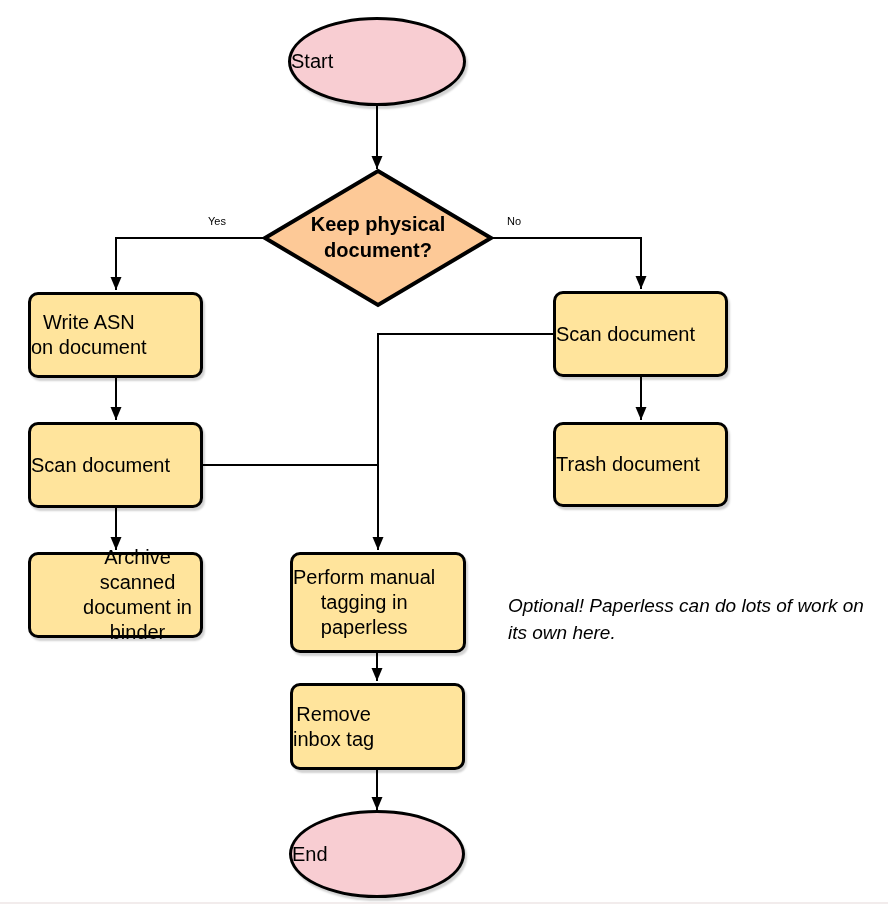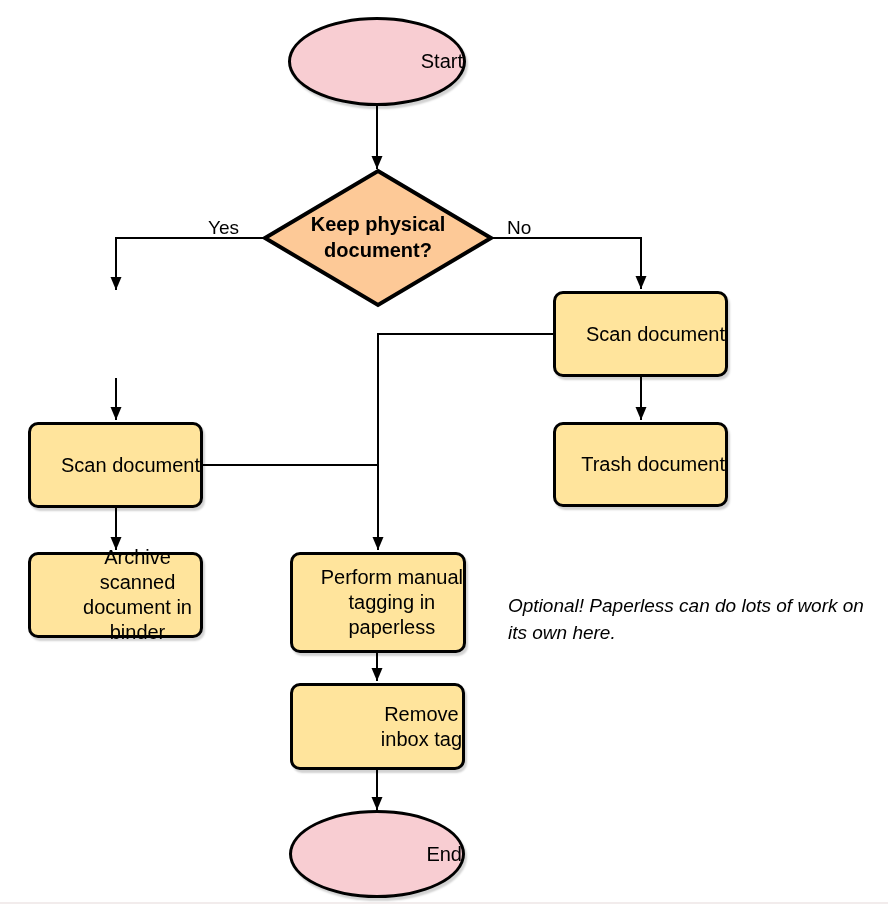--- a/index.html
+++ b/index.html
@@ -15,21 +15,21 @@
   .edges-layer {
     position: absolute;
     inset: 0;
     pointer-events: none;
     z-index: 0;
   }
   .node {
     position: absolute;
     display: flex;
     align-items: center;
-    justify-content: flex-end;
+    justify-content: flex-start;
     text-align: center;
     white-space: pre-line;
     font-size: 20px;
     line-height: 25px;
     z-index: 1;
     box-sizing: border-box;
   }
   .terminator {
     border: 3px solid var(--color-stroke, #000);
     border-radius: 50%;
@@ -49,24 +49,23 @@
     width: 184px;
     text-align: center;
     white-space: pre-line;
     font-size: 20px;
     line-height: 26px;
     z-index: 2;
     font-weight: bold;
   }
   .edge-label {
     position: absolute;
-    font-size: 19px;
+    font-size: 11px;
     line-height: 20px;
     z-index: 2;
-    margin-top: 7px;
   }
   #label-yes { left: 208px; top: 211px; }
   #label-no  { left: 507px; top: 211px; }
   .note {
     position: absolute;
     left: 508px;
     top: 592px;
     width: 400px;
     font-size: 19px;
     line-height: 27px;
@@ -120,20 +119,24 @@
   <div class="node terminator" id="start">
     <span>Start</span>
   </div>
 
   <div class="decision-label">Keep physical
 document?</div>
 
   <div class="edge-label" id="label-yes">Yes</div>
   <div class="edge-label" id="label-no">No</div>
 
+  <div class="node process" id="write-asn">
+    <span>Write ASN
+on document</span>
+  </div>
 
   <div class="node process" id="scan-left">
     <span>Scan document</span>
   </div>
 
   <div class="node process" id="archive">
     <span>Archive scanned
 document in
 binder</span>
   </div>

